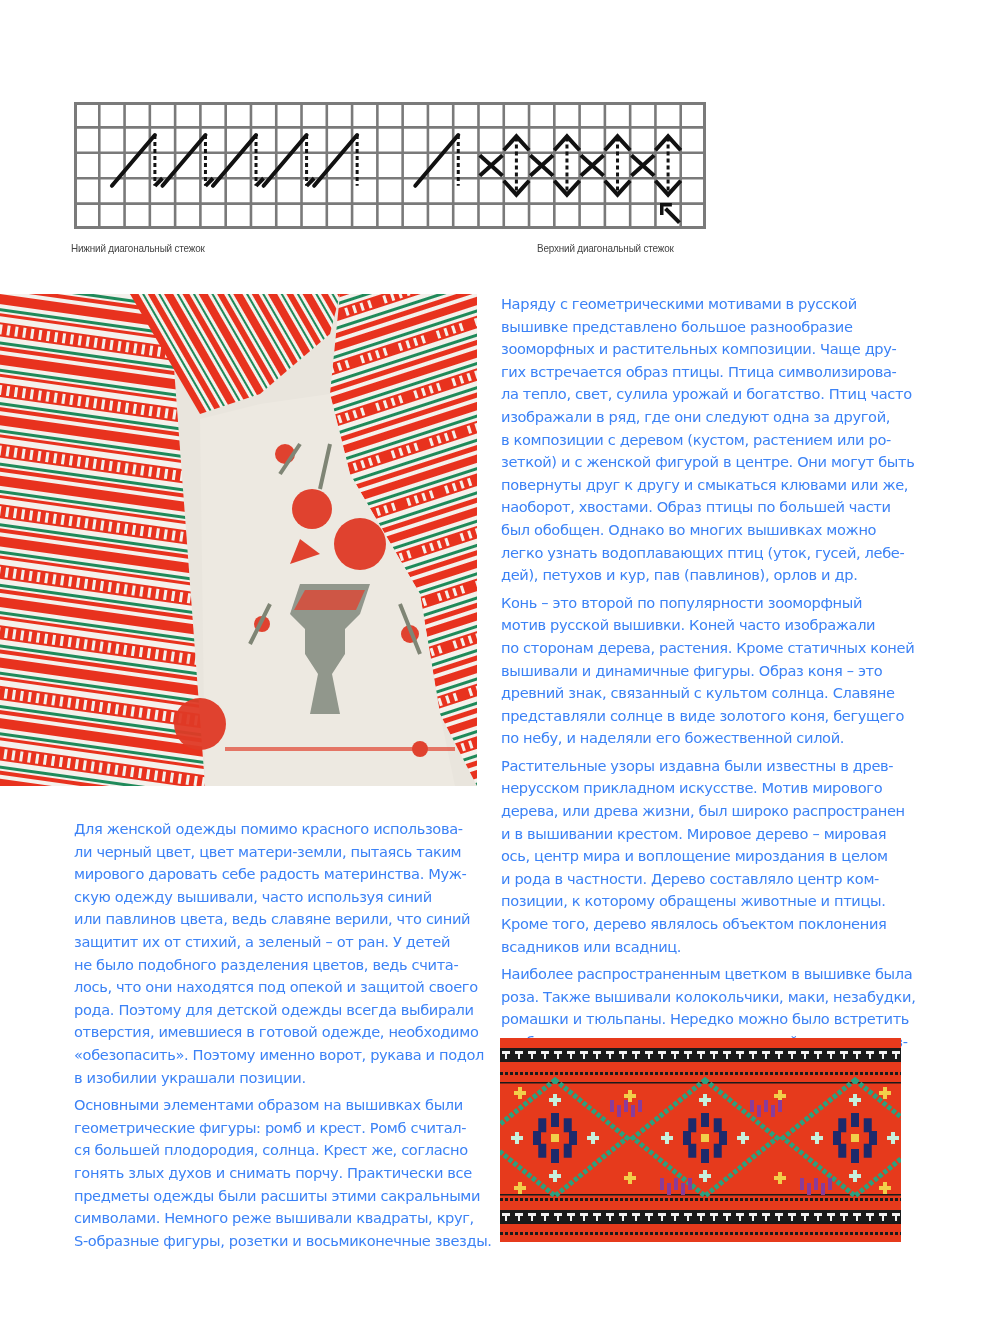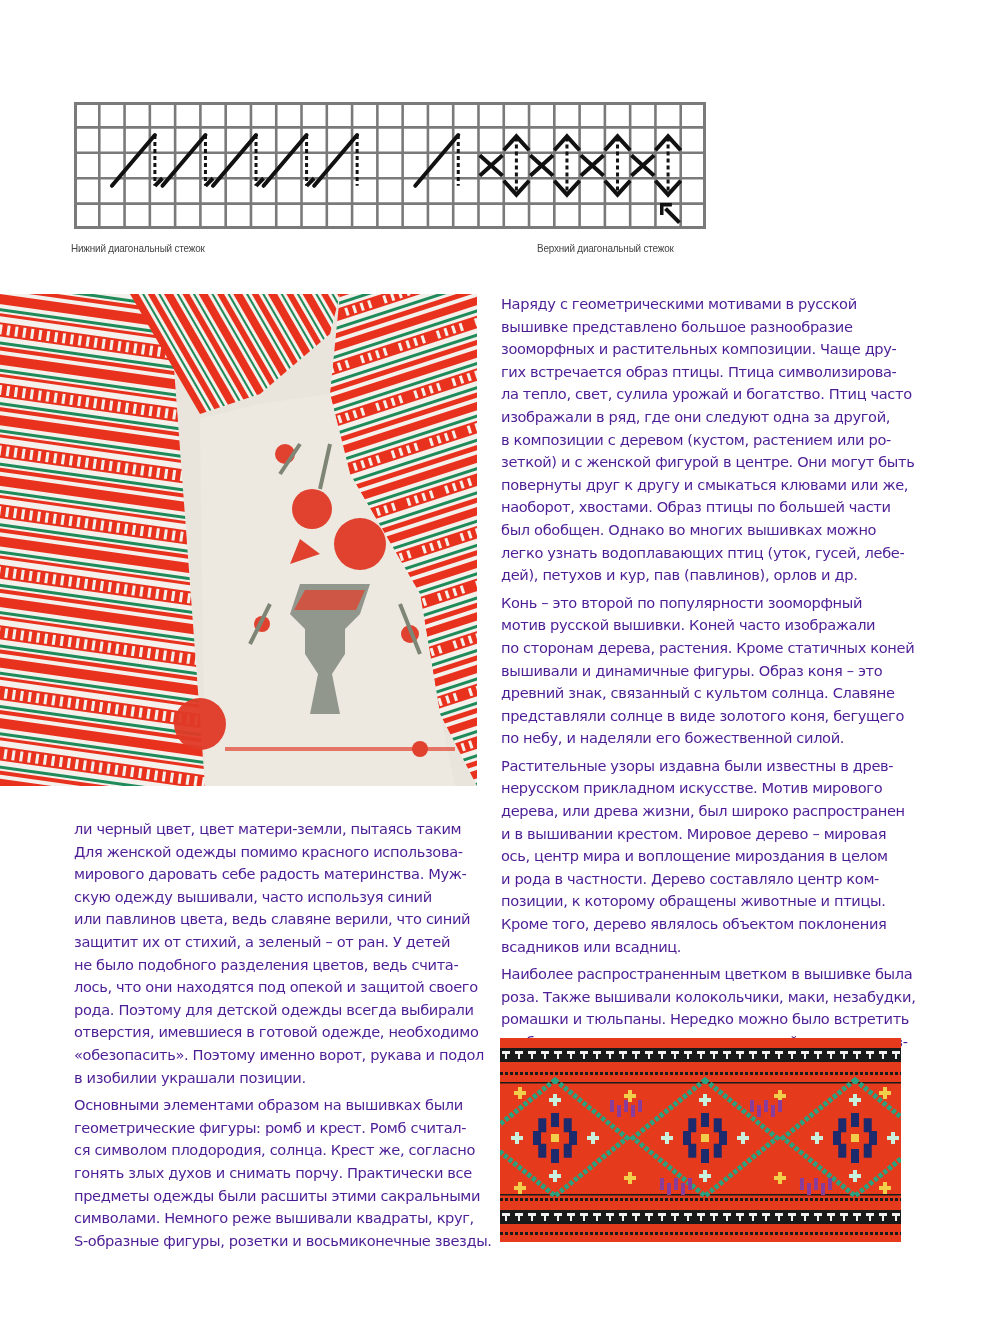--- a/index.html
+++ b/index.html
@@ -24,21 +24,21 @@
     
     .photo { position: absolute; overflow: hidden; }
     .photo svg { display: block; width: 100%; height: 100%; }
     .photo-towels { left: 0; top: 294px; width: 477px; height: 492px; }
     .photo-band { left: 500px; top: 1038px; width: 401px; height: 204px; }
 
     
     .col {
       position: absolute;
       font-family: "DejaVu Sans", sans-serif;
-      font-size: 14.6px; line-height: 22.6px; color: #4c1d95;
+      font-size: 14.6px; line-height: 22.6px; color: #3b82f6;
       letter-spacing: -0.35px;
     }
     .col p { margin-bottom: 5px; }
     .col-right { left: 501px; top: 293px; width: 412px; }
     .col-left { left: 74px; top: 818px; width: 414px; }
     .line { display: block; white-space: nowrap; }
   </style>
 </head>
 <body>
 
@@ -220,37 +220,37 @@
       <span class="line">Наиболее распространенным цветком в вышивке была</span>
       <span class="line">роза. Также вышивали колокольчики, маки, незабудки,</span>
       <span class="line">ромашки и тюльпаны. Нередко можно было встретить</span>
       <span class="line">изображение различных ягод, желудей, а также гроз-</span>
       <span class="line">дья винограда.</span>
     </p>
 </div>
 
 <div class="col col-left">
   <p>
+      <span class="line">Для женской одежды помимо красного использова-</span>
       <span class="line">ли черный цвет, цвет матери-земли, пытаясь таким</span>
-      <span class="line">Для женской одежды помимо красного использова-</span>
       <span class="line">мирового даровать себе радость материнства. Муж-</span>
       <span class="line">скую одежду вышивали, часто используя синий</span>
       <span class="line">или павлинов цвета, ведь славяне верили, что синий</span>
       <span class="line">защитит их от стихий, а зеленый – от ран. У детей</span>
       <span class="line">не было подобного разделения цветов, ведь счита-</span>
       <span class="line">лось, что они находятся под опекой и защитой своего</span>
       <span class="line">рода. Поэтому для детской одежды всегда выбирали</span>
       <span class="line">отверстия, имевшиеся в готовой одежде, необходимо</span>
       <span class="line">«обезопасить». Поэтому именно ворот, рукава и подол</span>
       <span class="line">в изобилии украшали позиции.</span>
     </p>
   <p>
       <span class="line">Основными элементами образом на вышивках были</span>
       <span class="line">геометрические фигуры: ромб и крест. Ромб считал-</span>
-      <span class="line">ся символом плодородия, солнца. Крест же, согласно</span>
+      <span class="line">ся большей плодородия, солнца. Крест же, согласно</span>
       <span class="line">гонять злых духов и снимать порчу. Практически все</span>
       <span class="line">предметы одежды были расшиты этими сакральными</span>
       <span class="line">символами. Немного реже вышивали квадраты, круг,</span>
       <span class="line">S-образные фигуры, розетки и восьмиконечные звезды.</span>
     </p>
 </div>
 
 <div class="photo photo-band">
   <svg id="band-svg" viewBox="0 0 401 204" preserveAspectRatio="none">
       <rect x="0" y="0" width="401" height="204" fill="#e63a1c"></rect>

